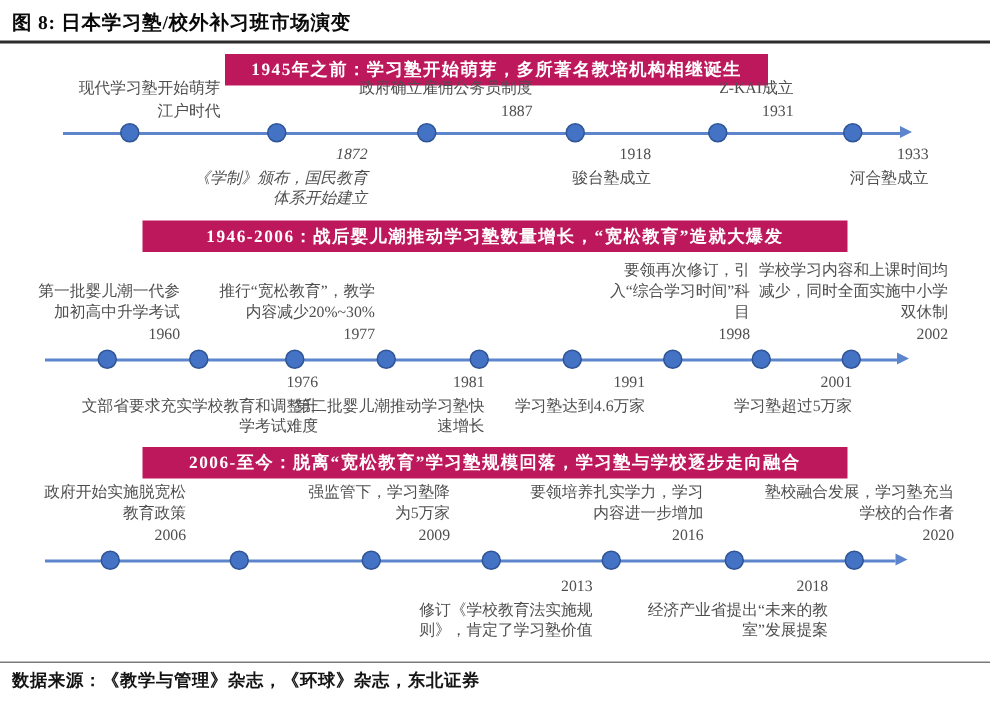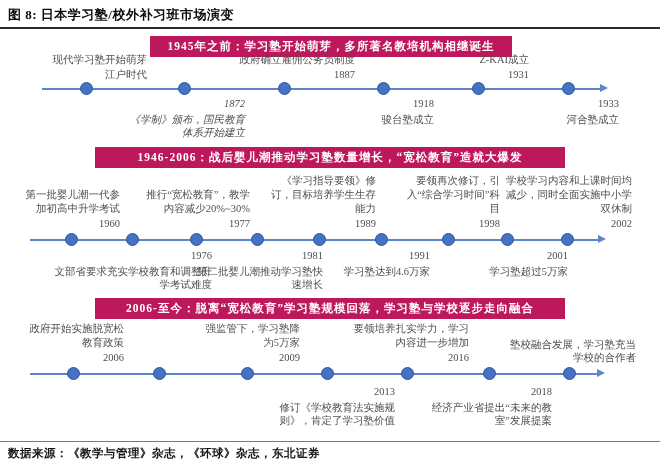--- a/index.html
+++ b/index.html
@@ -90,24 +90,20 @@
     <div class="desc">文部省要求充实学校教育和调整升学考试难度</div>
   </div>
   <div class="ev above" style="left:144px;bottom:236px;width:106px;">
     <div class="desc">推行“宽松教育”，教学内容减少20%~30%</div>
     <div class="year">1977</div>
   </div>
   <div class="ev below" style="left:193px;top:248px;width:130px;">
     <div class="year">1981</div>
     <div class="desc">第二批婴儿潮推动学习塾快速增长</div>
   </div>
-  <div class="ev above" style="left:264px;bottom:236px;width:112px;">
-    <div class="desc">《学习指导要领》修订，目标培养学生生存能力</div>
-    <div class="year">1989</div>
-  </div>
   <div class="ev below" style="left:334px;top:248px;width:96px;">
     <div class="year">1991</div>
     <div class="desc">学习塾达到4.6万家</div>
   </div>
   <div class="ev above" style="left:398px;bottom:236px;width:102px;">
     <div class="desc">要领再次修订，引入“综合学习时间”科目</div>
     <div class="year">1998</div>
   </div>
   <div class="ev below" style="left:448px;top:248px;width:120px;">
     <div class="year">2001</div>
@@ -146,18 +142,19 @@
   <div class="ev above" style="left:347px;bottom:102px;width:122px;">
     <div class="desc">要领培养扎实学力，学习内容进一步增加</div>
     <div class="year">2016</div>
   </div>
   <div class="ev below" style="left:428px;top:384px;width:124px;">
     <div class="year">2018</div>
     <div class="desc">经济产业省提出“未来的教室”发展提案</div>
   </div>
   <div class="ev above" style="left:504px;bottom:102px;width:132px;">
     <div class="desc">塾校融合发展，学习塾充当学校的合作者</div>
+    <div class="year">2020</div>
   </div>
 
   <div class="footer-rule"></div>
   <div class="src">数据来源：《教学与管理》杂志，《环球》杂志，东北证券</div>
 
 </div>
 
 </body></html>

